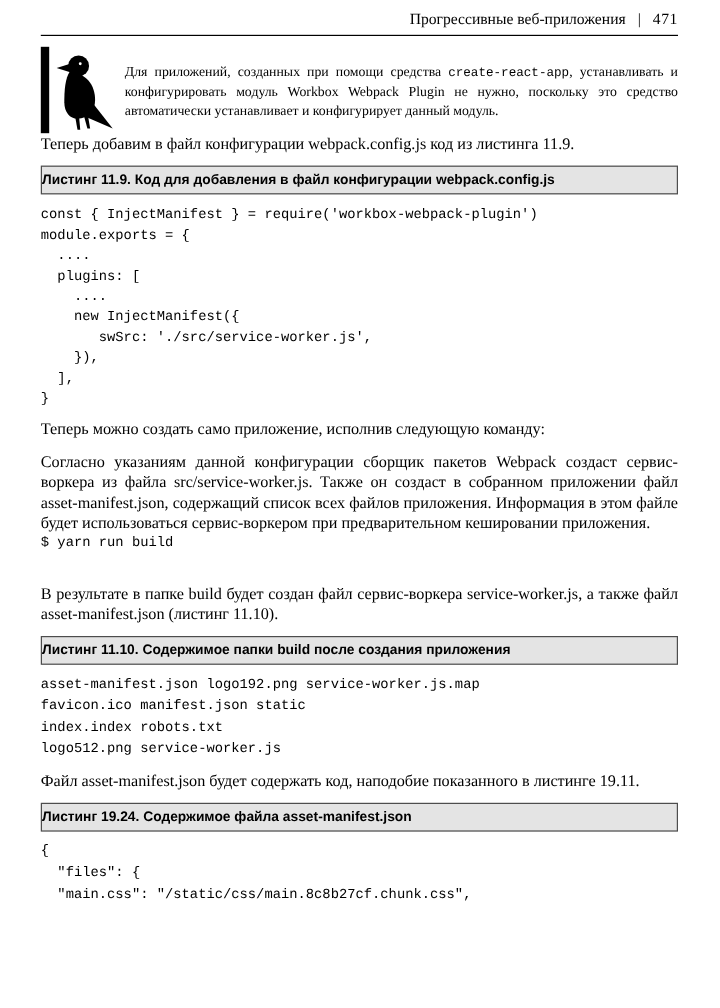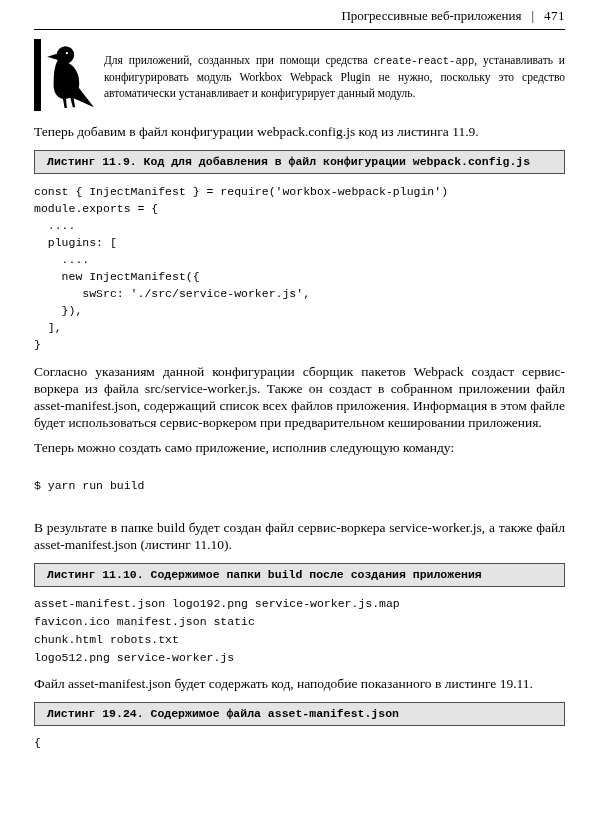--- a/index.html
+++ b/index.html
@@ -36,52 +36,52 @@
     text-align: justify;
     padding-top: 2px;
   }
   .mono { font-family: "Liberation Mono", monospace; font-size: 10.5px; }
 
   p.body {
     font-size: 13.5px;
     line-height: 17px;
     text-align: justify;
   }
-  .mt12 { margin-top: 12px; }
+  .mt12 { }
   .mt10 { margin-top: 10px; }
   .mt8  { margin-top: 8px; }
   .mt7  { margin-top: 25px; }
 
   .caption {
     margin-top: 10px;
     height: 24px;
     line-height: 22px;
     background: #e4e4e4;
     border: 1px solid #4d4d4d;
-    font-family: Liberation Mono, monospace;
+    font-family: Liberation Sans, sans-serif;
     font-weight: bold;
     font-size: 11.5px;
-    padding-left: 12px;
+    padding-left: 0;
     overflow: hidden;
     white-space: nowrap;
   }
 
   pre.code {
     font-family: "Liberation Mono", monospace;
     font-size: 11.5px;
     line-height: 17px;
     margin-top: 9px;
     white-space: pre;
   }
   pre.code.wide { line-height: 18px; margin-top: 8px; }
   pre.cmd {
     font-family: "Liberation Mono", monospace;
     font-size: 11.5px;
     line-height: 16px;
-    margin-top: 22px;
+    margin-top: 1px;
     white-space: pre;
   }
 </style>
 </head>
 <body>
 
 <div class="page">
 
   <div class="running-head">
     <span>Прогрессивные веб-приложения</span>
@@ -114,32 +114,32 @@
 module.exports = {
   ....
   plugins: [
     ....
     new InjectManifest({
        swSrc: './src/service-worker.js',
     }),
   ],
 }</pre>
 
+  <p class="body mt8">Теперь можно создать само приложение, исполнив следующую команду:</p>
+
   <p class="body mt10">Согласно указаниям данной конфигурации сборщик пакетов Webpack создаст сервис-воркера из файла src/service-worker.js. Также он создаст в собранном приложении файл asset-manifest.json, содержащий список всех файлов приложения. Информация в этом файле будет использоваться сервис-воркером при предварительном кешировании приложения.</p>
-
-  <p class="body mt8">Теперь можно создать само приложение, исполнив следующую команду:</p>
 
   <pre class="cmd">$ yarn run build</pre>
 
   <p class="body mt7">В результате в папке build будет создан файл сервис-воркера service-worker.js, а также файл asset-manifest.json (листинг 11.10).</p>
 
   <div class="caption">Листинг 11.10. Содержимое папки build после создания приложения</div>
   <pre class="code wide">asset-manifest.json logo192.png service-worker.js.map
 favicon.ico manifest.json static
-chunk.html robots.txt
+index.index robots.txt
 logo512.png service-worker.js</pre>
 
   <p class="body mt8">Файл asset-manifest.json будет содержать код, наподобие показанного в листинге 19.11.</p>
 
   <div class="caption">Листинг 19.24. Содержимое файла asset-manifest.json</div>
   <pre class="code wide">{
   "files": {
   "main.css": "/static/css/main.8c8b27cf.chunk.css",
   "main.js": "/static/js/main.f5b66cc7.chunk.js",</pre>
 

